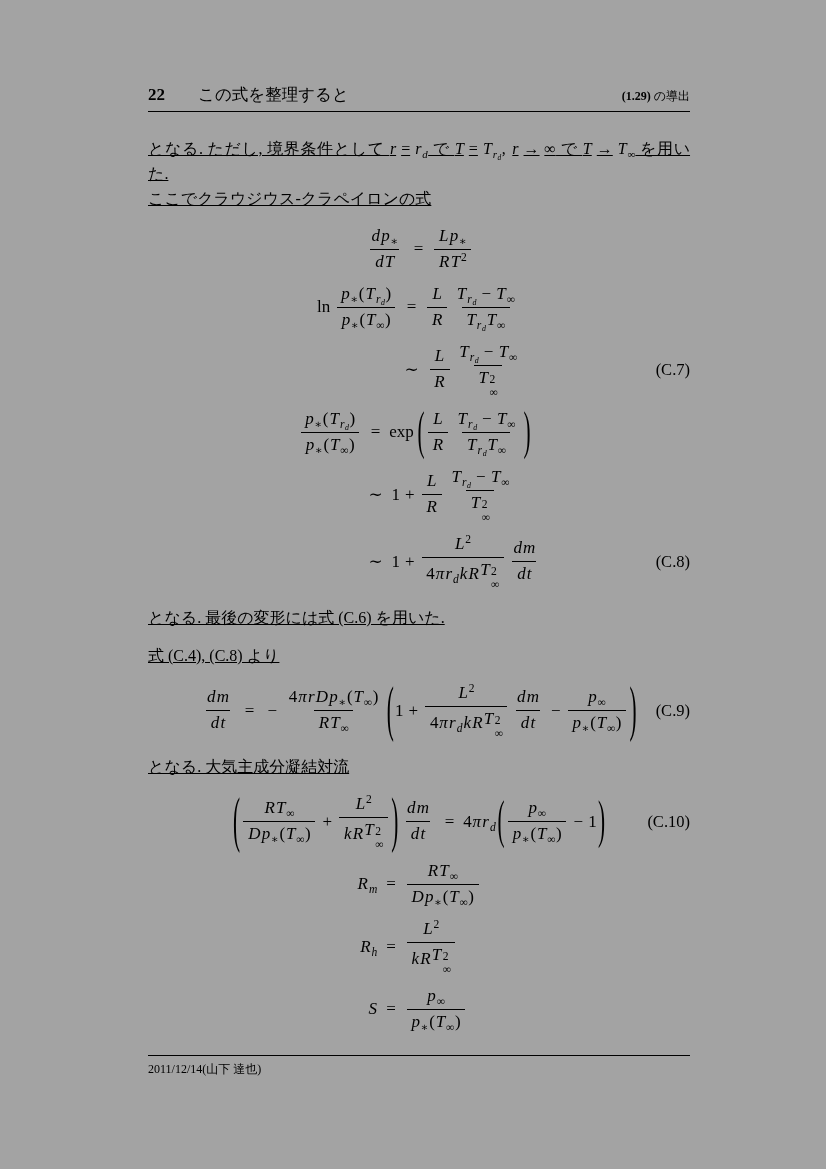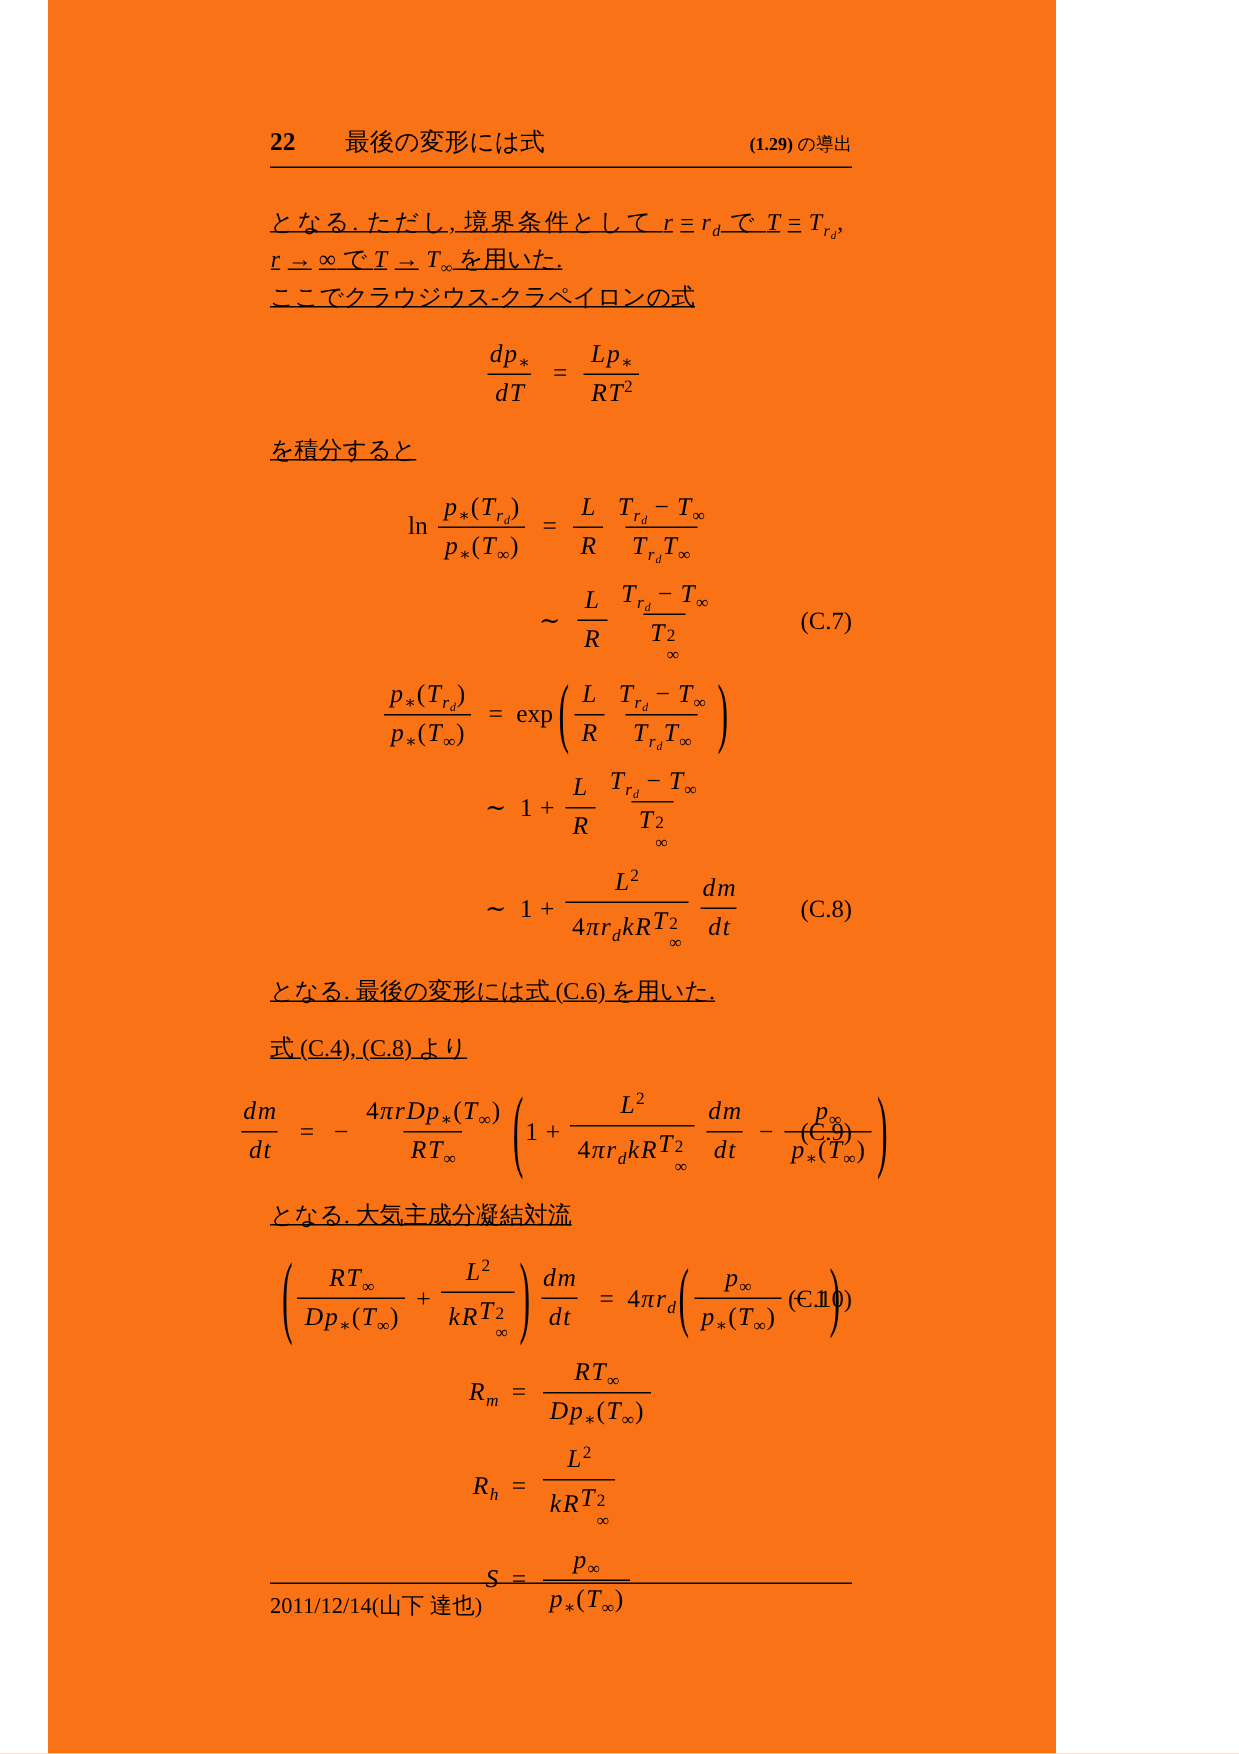--- a/index.html
+++ b/index.html
@@ -1,25 +1,24 @@
 <!DOCTYPE html>
 <html><head>
 <meta charset="utf-8">
 <style>
   * { box-sizing: border-box; margin: 0; padding: 0; }
   html, body { background: #ffffff; }
   .page {
     position: relative;
-    width: 672px;
+    width: 826px;
     height: 1169px;
-    background: #f97316;
+    background: #a3a3a3;
     color: #000000;
     font-family: "Liberation Serif", "DejaVu Serif", serif;
     overflow: hidden;
-    margin-left: 32px;
   }
   
   .header {
     position: absolute;
     left: 148px; right: 136px; top: 84px;
     display: flex;
     align-items: baseline;
     border-bottom: 1.5px solid #000;
     padding-bottom: 5px;
     font-size: 17px;
@@ -90,30 +89,30 @@
   .den { border-top: 1.2px solid #000; }
   .par { display: inline-flex; align-items: center; margin: 0 0.08em; }
   .pc  { display: inline-flex; align-items: center; margin: 0 1px; }
   .pL, .pR { display: inline-block; font-size: 1.25em; line-height: 1; transform-origin: center; }
   
   .footer {
     position: absolute;
     left: 148px; right: 136px; top: 1055px;
     border-top: 1px solid #000;
     padding-top: 5px;
-    font-size: 15px;
+    font-size: 12px;
   }
 </style>
 </head>
 <body>
 
 <div class="page">
   <div class="header">
     <span class="hnum">22</span>
-    <span class="htitle">最後の変形には式</span>
+    <span class="htitle">この式を整理すると</span>
     <span class="hright"><b>(1.29)</b><span> の導出</span></span>
   </div>
 
   <div class="content" id="content">
       <div class="para"><span class="jp">となる. ただし, 境界条件として </span><span class="mi">r</span><span class="mo">=</span><span class="grp">
           <span class="mi">r</span>
           <span class="sb"><span class="mi">d</span></span>
         </span><span class="jp"> で </span><span class="mi">T</span><span class="mo">=</span><span class="grp">
           <span class="mi">T</span>
           <span class="sb"><span class="grp">
@@ -155,21 +154,20 @@
                 <span class="mi">R</span>
                 <span class="grp">
                   <span class="mi">T</span>
                   <span class="sp2"><span class="mr">2</span></span>
                 </span>
               </span>
             </span>
           </span>
         </div>
       </div>
-      <div class="para"><span class="jp">を積分すると</span></div>
       <div class="eqblock">
         <div class="eqline">
           <span class="eqL" style="width: 82px; align-items: center;">
             <span class="mr">ln</span>
             <span class="msp" style="width: 0.2em;"></span>
             <span class="frac">
               <span class="num">
                 <span class="grp">
                   <span class="mi">p</span>
                   <span class="sb"><span class="mr">∗</span></span>

